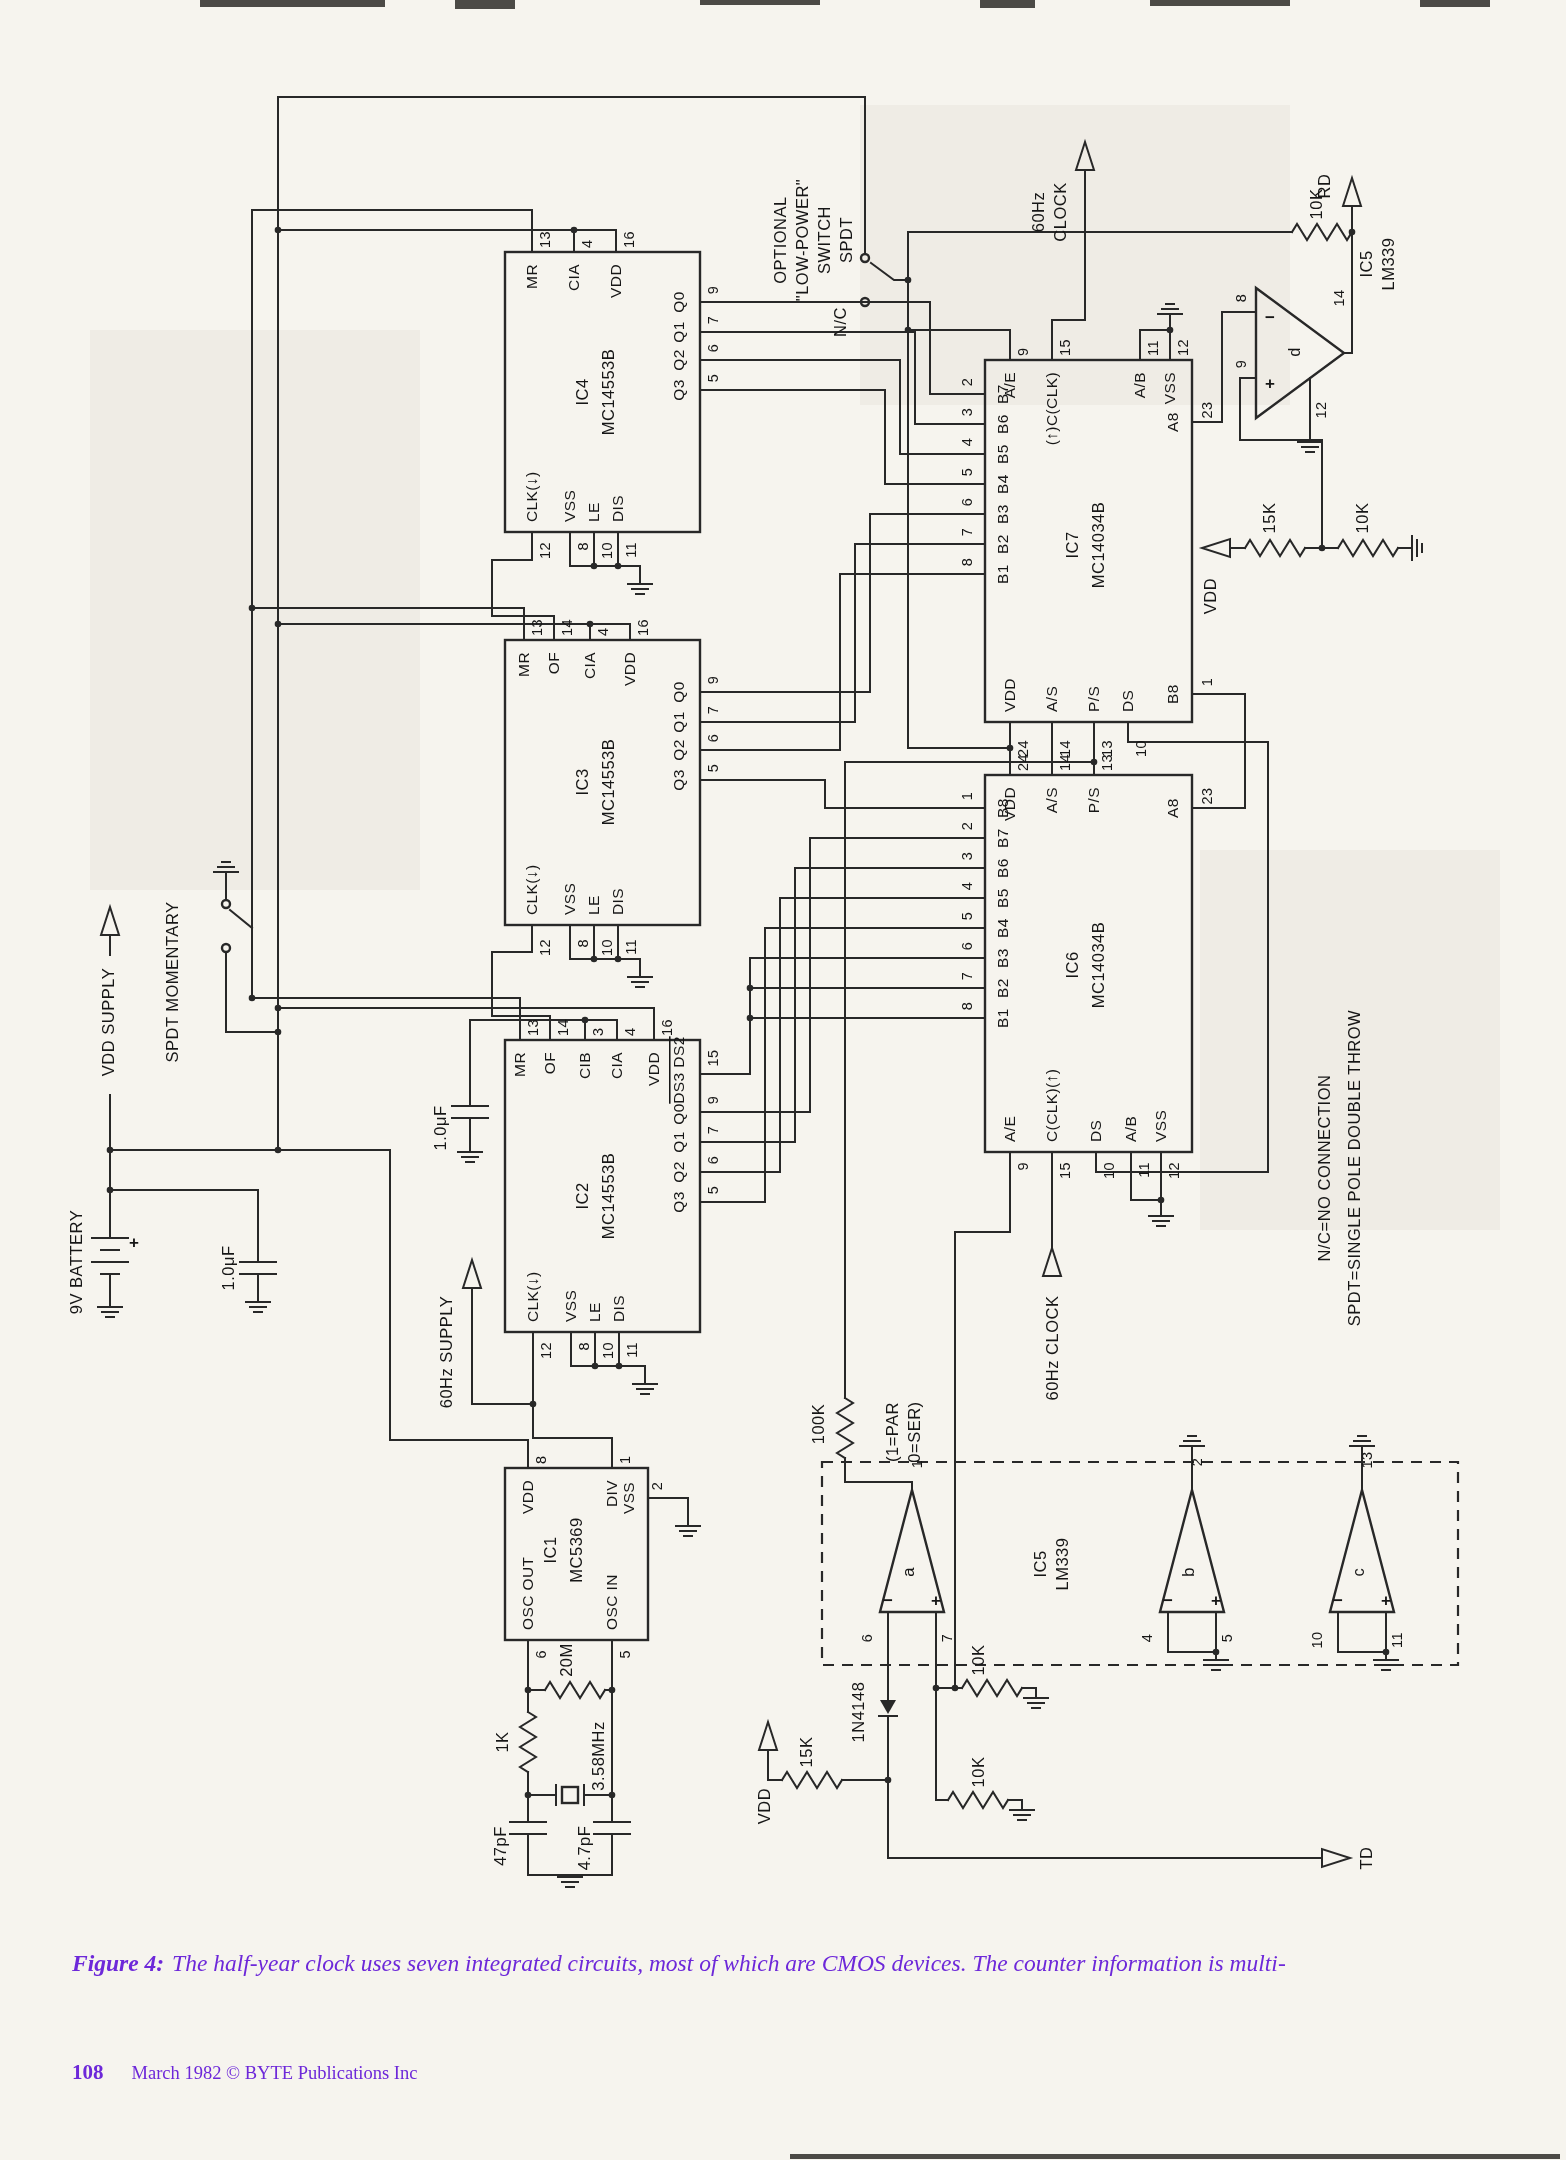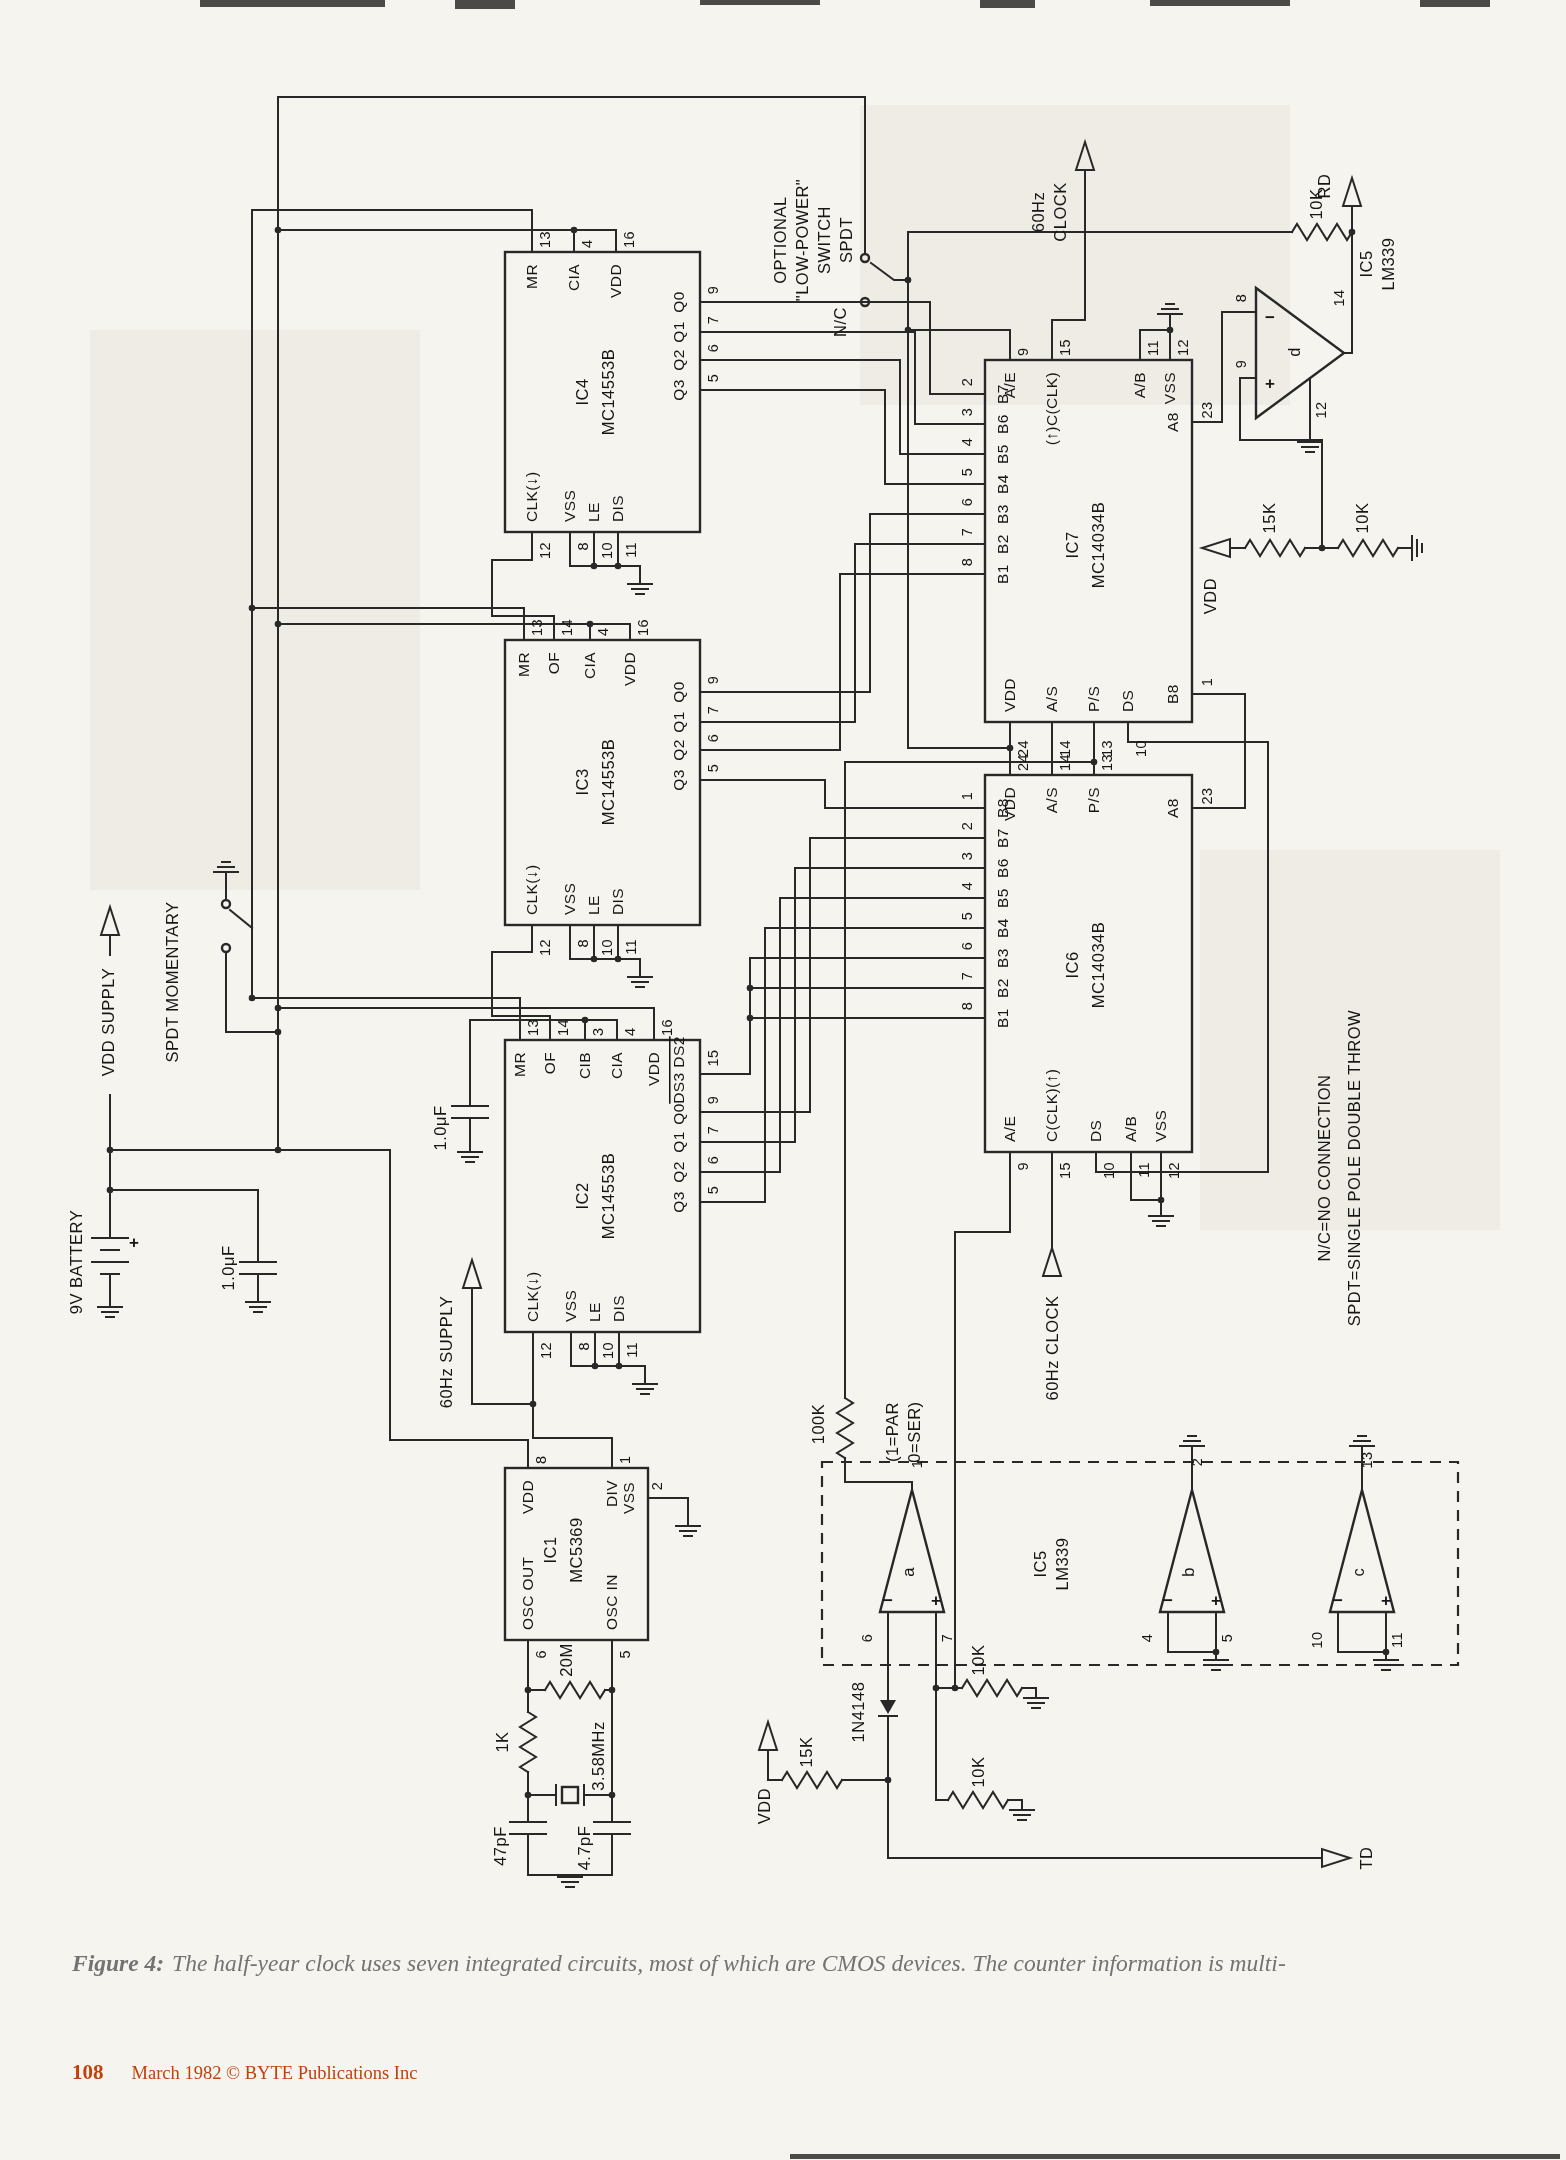--- a/index.html
+++ b/index.html
@@ -11,23 +11,23 @@
   .dash{stroke-dasharray:11 8;stroke-width:2.2}
   .d{fill:#282828;stroke:none}
   text{fill:#161616}
   .pn{font-size:14.5px;letter-spacing:.4px}
   .pl{font-size:15.5px;letter-spacing:.4px}
   .cn{font-size:16.5px;letter-spacing:.5px}
   .sg{font-size:17px;font-weight:bold}
   .ovl{text-decoration:overline}
   .mark{fill:#2e2c28;opacity:.85}
   .bleed{fill:#5a4c32;opacity:.045}
-  #caption{position:absolute;left:72px;top:1946px;width:1428px;font-family:"Liberation Serif",serif;font-size:23.5px;line-height:34px;color:#737373;font-style:italic}
+  #caption{position:absolute;left:72px;top:1946px;width:1428px;font-family:"Liberation Serif",serif;font-size:23.5px;line-height:34px;color:#6d28d9;font-style:italic}
   #caption b{font-weight:bold;margin-right:8px}
-  #footer{position:absolute;left:72px;top:2060px;font-family:"Liberation Serif",serif;font-size:18.5px;color:#c2410c}
+  #footer{position:absolute;left:72px;top:2060px;font-family:"Liberation Serif",serif;font-size:18.5px;color:#6d28d9}
   #footer b{font-size:21px;margin-right:28px;font-family:"Liberation Serif",serif}
 </style>
 </head>
 <body>
 
 <div id="page">
 <svg width="1566" height="2160" viewBox="0 0 1566 2160">
   <defs>
     <g id="gnd">
           <path class="w" d="M-12 0 H12 M-8 5 H8 M-4 10 H4"></path>

